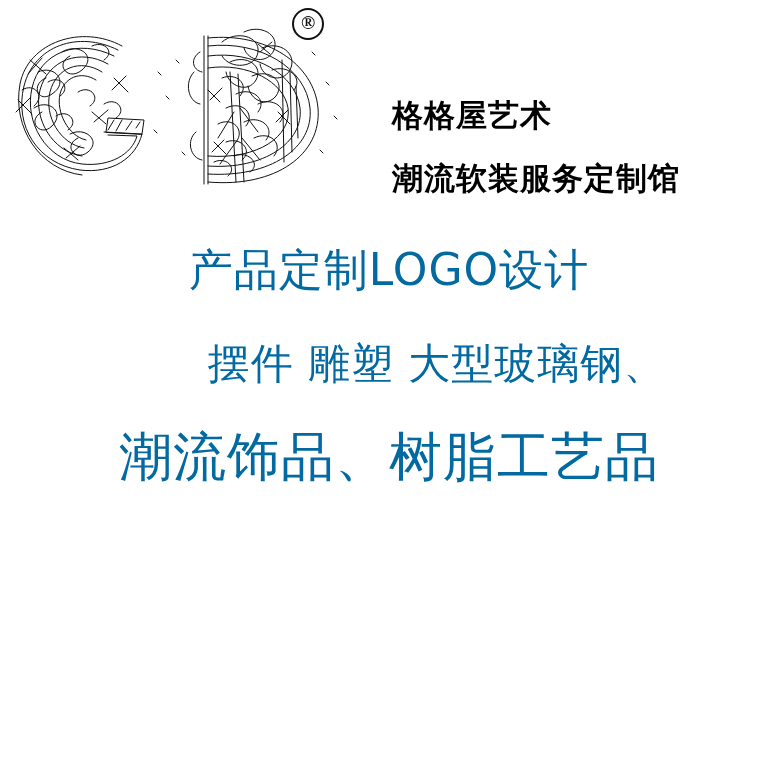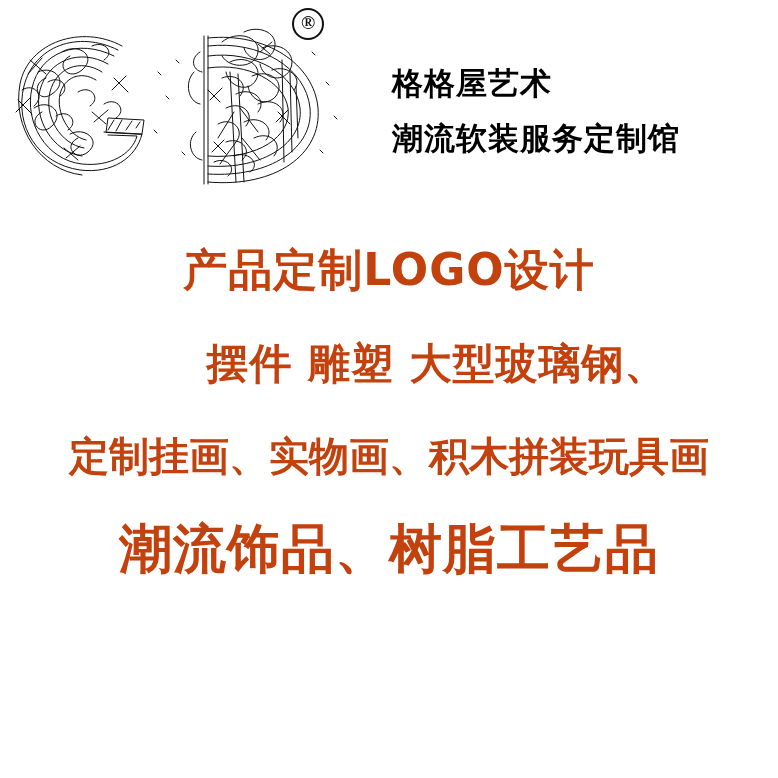--- a/index.html
+++ b/index.html
@@ -61,44 +61,45 @@
     position: absolute;
     left: 392px;
     top: 62px;
     width: 380px;
   }
   .brand-line {
     font-family: "DejaVu Sans", sans-serif;
     font-weight: bold;
     color: #000;
     letter-spacing: 1px;
+    margin-top: 32px;
   }
   .brand-line-1 {
     font-size: 31px;
     line-height: 42px;
   }
   .brand-line-2 {
     font-size: 31px;
     line-height: 44px;
-    margin-top: 12px;
+    margin-top: 20px;
   }
 
   
   .copy {
     position: absolute;
     top: 222px;
     left: 0;
     width: 778px;
   }
   .copy-line {
     width: 778px;
     text-align: center;
     font-family: "DejaVu Sans", sans-serif;
-    font-weight: bold;
-    color: #c2410c;
+    font-weight: normal;
+    color: #0369a1;
     white-space: nowrap;
   }
   .copy-line.l1 { font-size: 44px; line-height: 96px; letter-spacing: 1px; }
   .copy-line.l2 { font-size: 42px; line-height: 92px; letter-spacing: 1px; padding-left: 48px; }
   .copy-line.l3 { font-size: 40px; line-height: 92px; letter-spacing: 0px; }
   .copy-line.l4 { font-size: 40px; line-height: 92px; letter-spacing: 0px; }
   .copy-line.l5 { font-size: 53px; line-height: 94px; letter-spacing: 1px; }
 </style>
 </head>
 <body>
@@ -193,17 +194,16 @@
     <div class="brand-lines">
       <div class="brand-line brand-line-1">格格屋艺术</div>
       <div class="brand-line brand-line-2">潮流软装服务定制馆</div>
     </div>
 
   </div>
 
   <div class="copy">
     <div class="copy-line l1">产品定制LOGO设计</div>
     <div class="copy-line l2">摆件 雕塑 大型玻璃钢、</div>
-    <div class="copy-line l3">定制挂画、实物画、积木拼装玩具画</div>
     <div class="copy-line l5">潮流饰品、树脂工艺品</div>
   </div>
 
 </div>
 
 </body></html>

